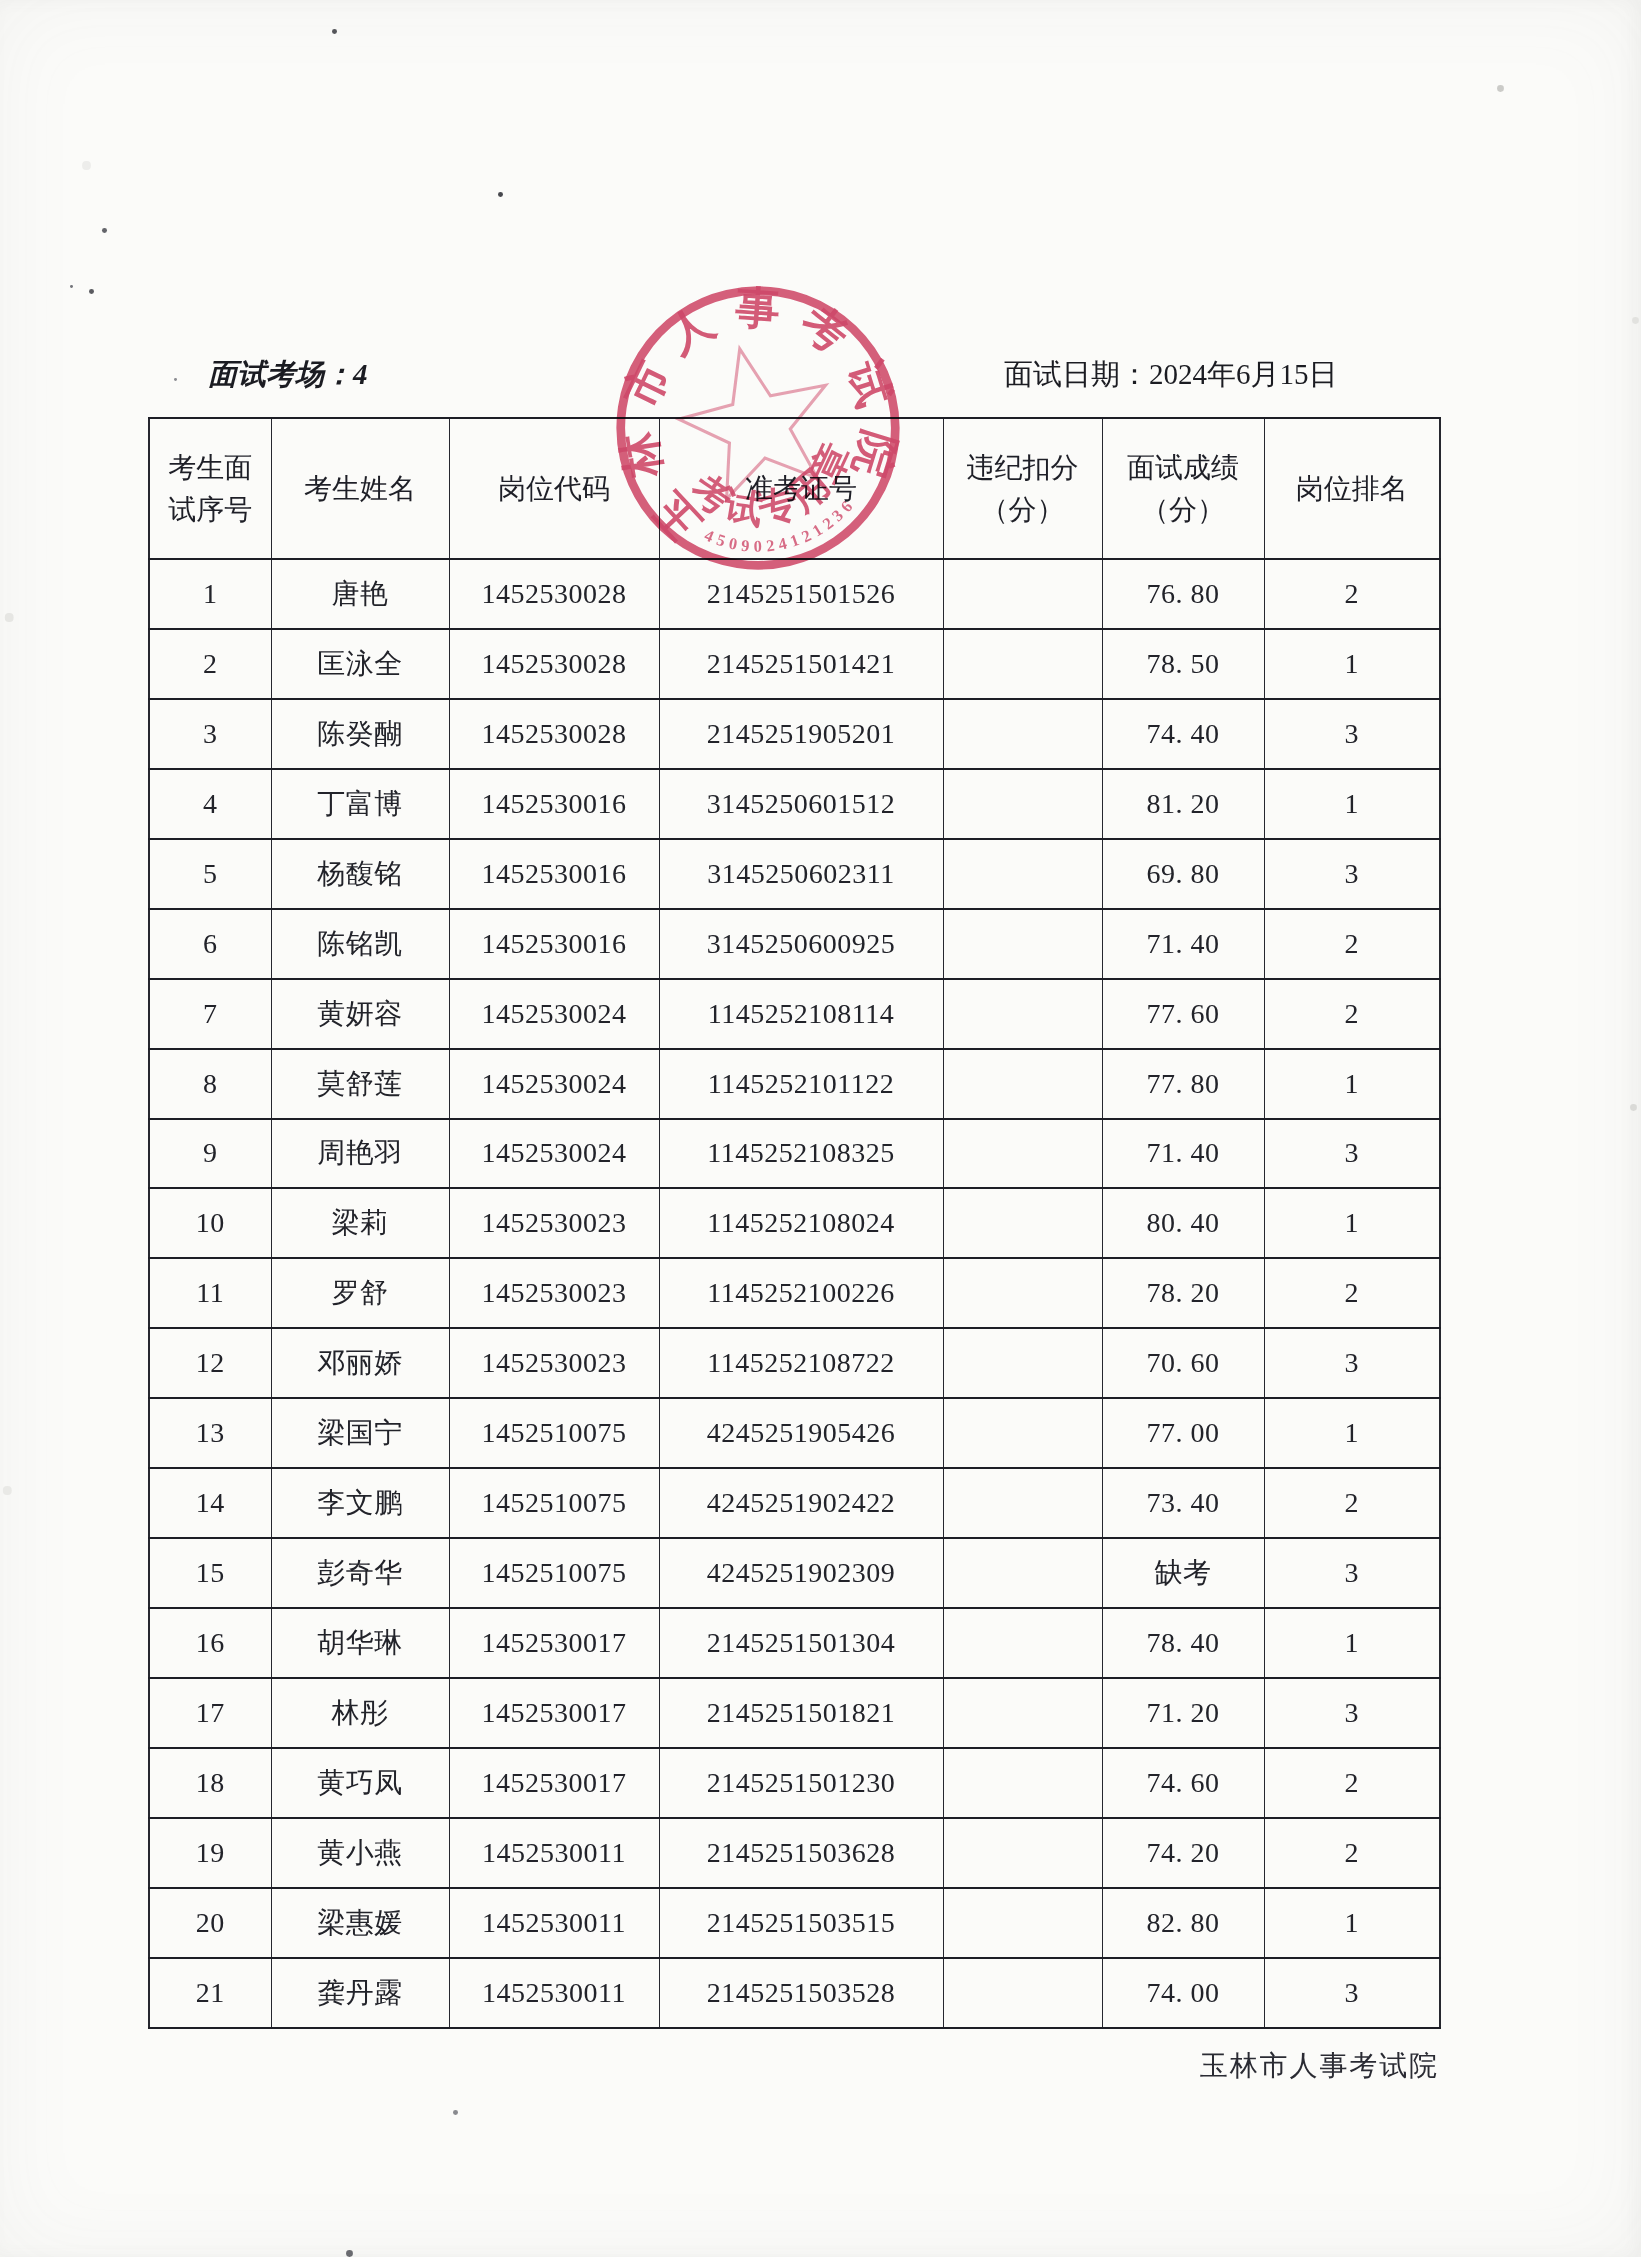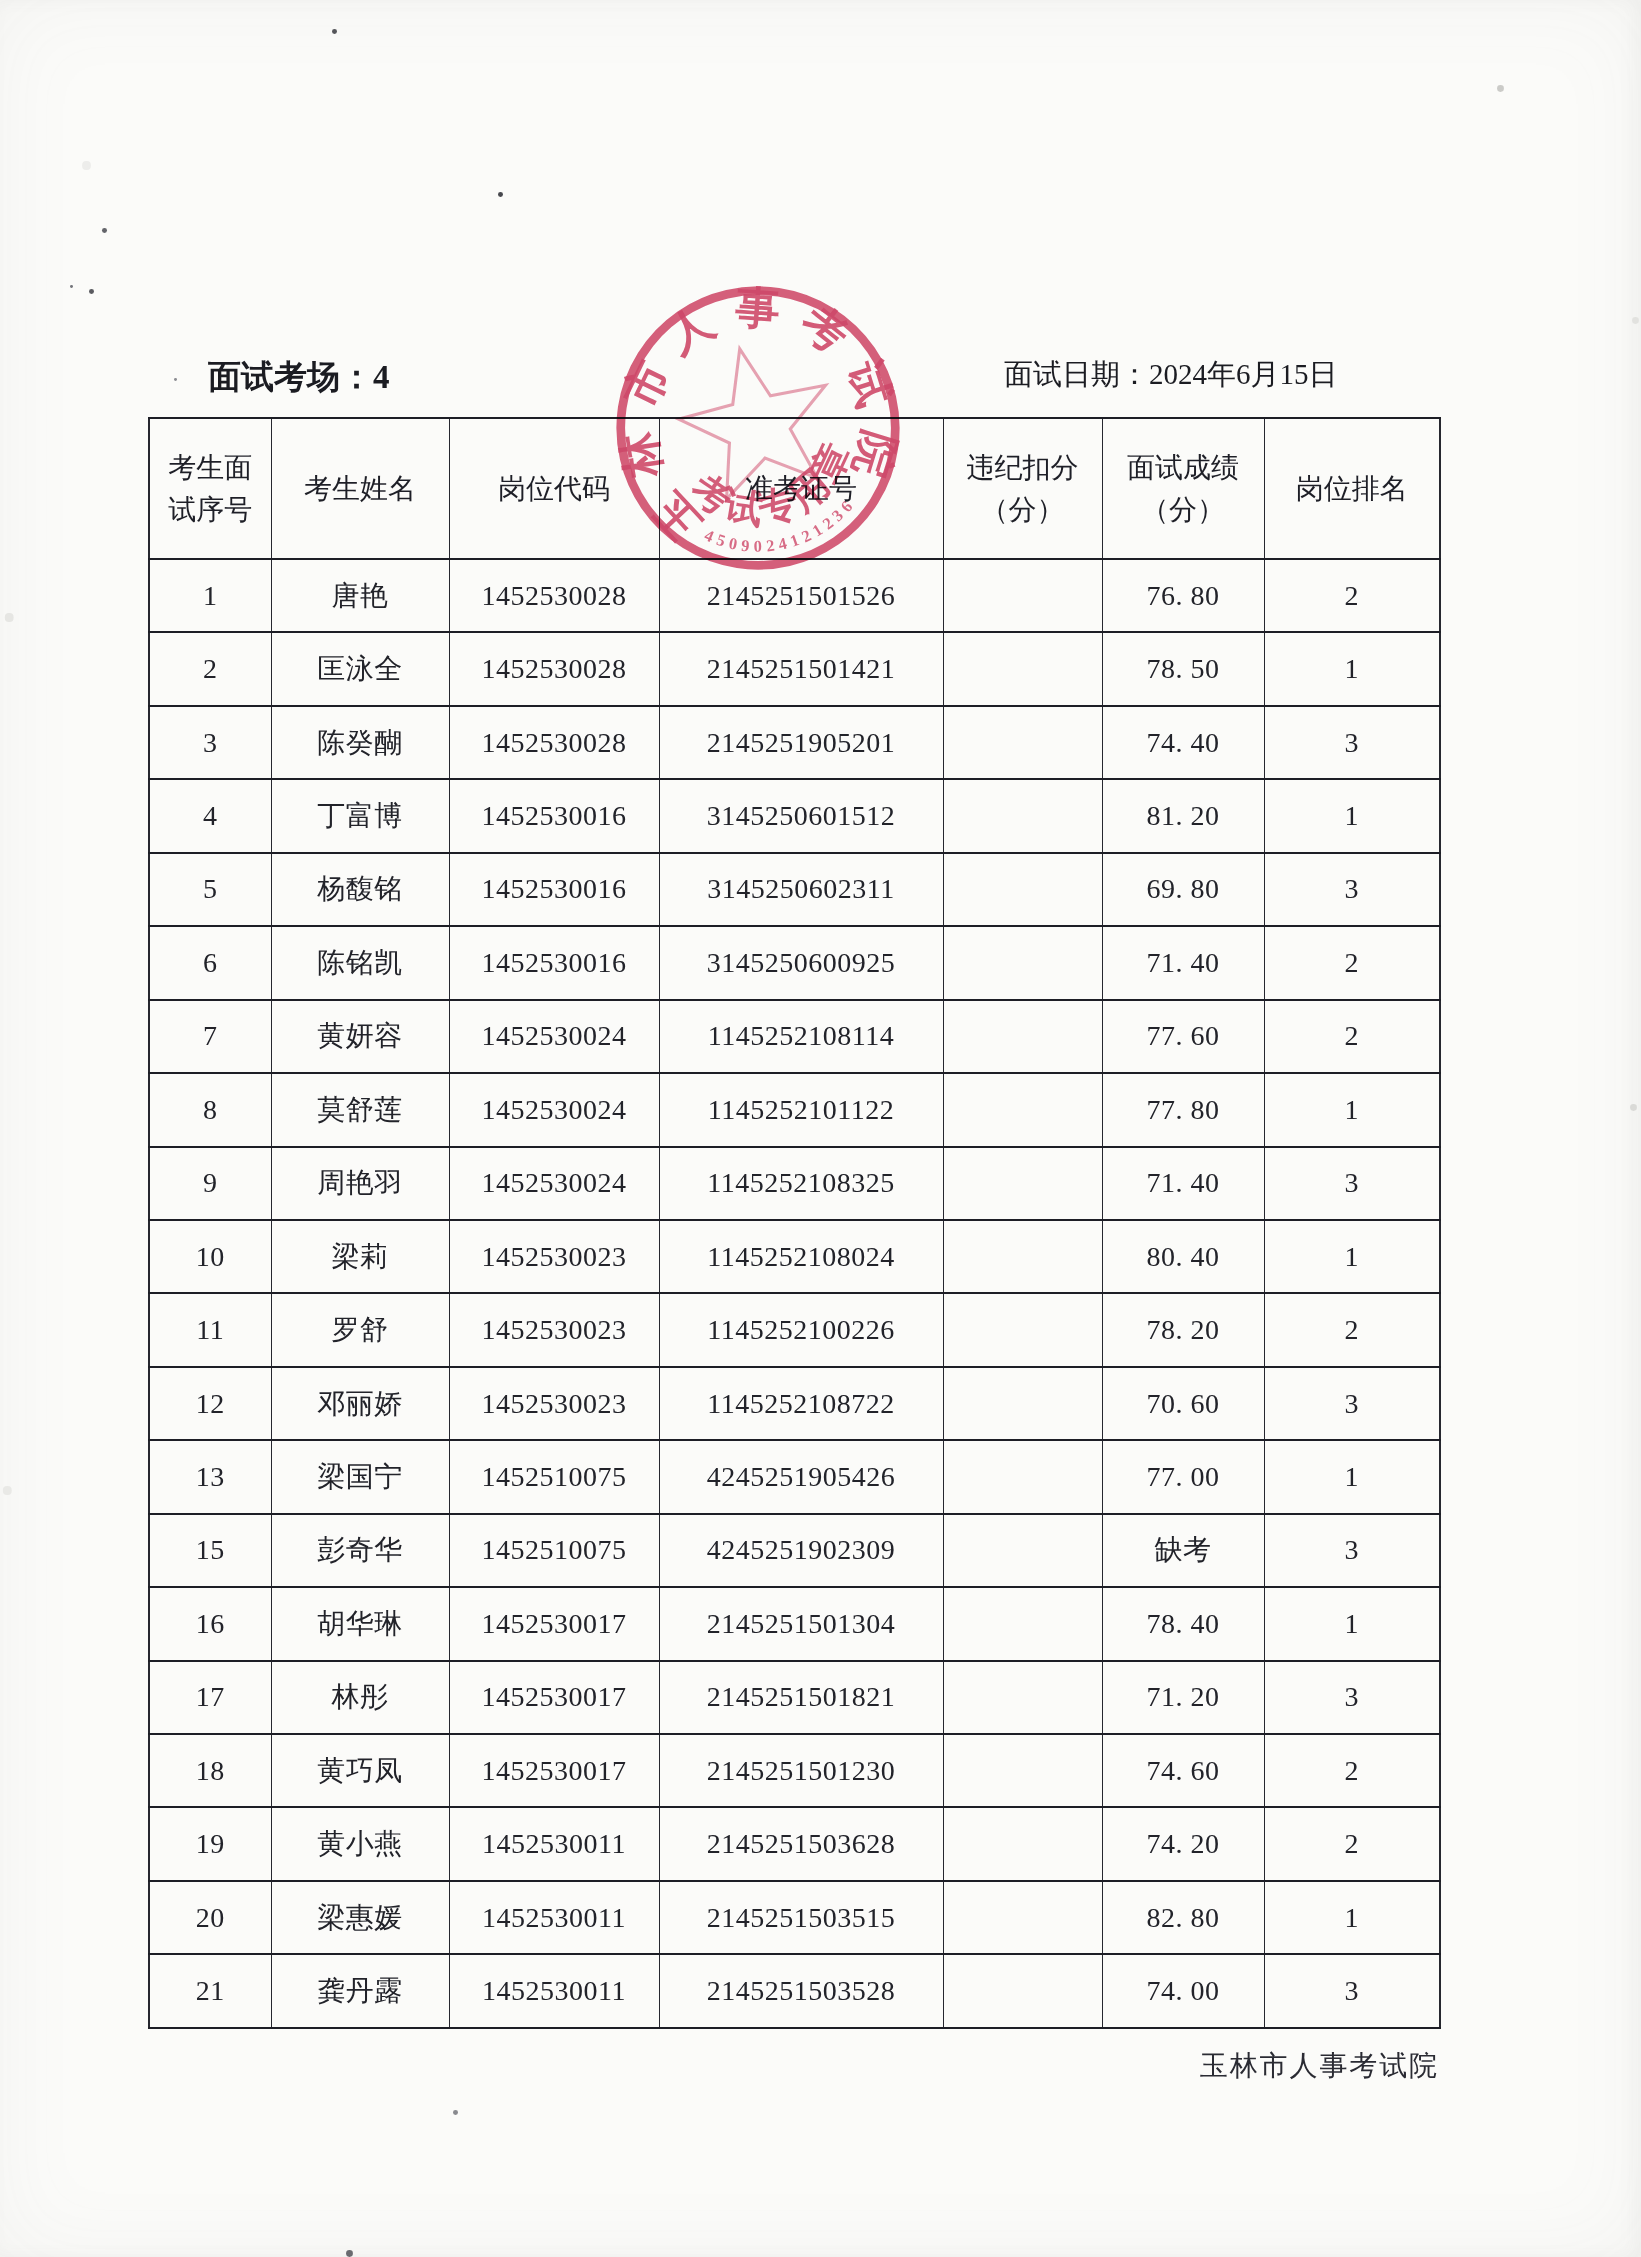--- a/index.html
+++ b/index.html
@@ -12,21 +12,21 @@
   .page{
     position:absolute;inset:0;
     box-shadow:inset 0 0 87px rgba(120,120,115,.06), inset -7.7px 0 17.4px rgba(120,120,115,.05);
   }
   .doc-title{
     position:absolute;left:526px;top:211px;width:454px;
     text-align:center;font-size:37px;font-weight:700;letter-spacing:1px;color:#15161c;
     white-space:nowrap;
   }
   .meta-room{
-    position:absolute;left:208px;top:355px;font-size:33px;font-weight:700;color:#1b1c22;white-space:nowrap;
+    position:absolute;left:208px;top:355px;font-size:29px;font-weight:700;color:#1b1c22;white-space:nowrap;font-style:italic;
   }
   .meta-date{
     position:absolute;left:1004px;top:355px;font-size:29px;font-weight:400;color:#1b1c22;white-space:nowrap;
   }
   table.score-table{
     position:absolute;left:148px;top:417px;width:1291px;height:1612px;
     border-collapse:collapse;table-layout:fixed;
   }
   table.score-table, table.score-table th, table.score-table td{
     border:1.9px solid #26272f;
@@ -230,20 +230,29 @@
     <tr>
       <td>13</td>
       <td>梁国宁</td>
       <td>1452510075</td>
       <td>4245251905426</td>
       <td></td>
       <td>77. 00</td>
       <td>1</td>
     </tr>
 
+    <tr>
+      <td>14</td>
+      <td>李文鹏</td>
+      <td>1452510075</td>
+      <td>4245251902422</td>
+      <td></td>
+      <td>73. 40</td>
+      <td>2</td>
+    </tr>
 
     <tr>
       <td>15</td>
       <td>彭奇华</td>
       <td>1452510075</td>
       <td>4245251902309</td>
       <td></td>
       <td>缺考</td>
       <td>3</td>
     </tr>

